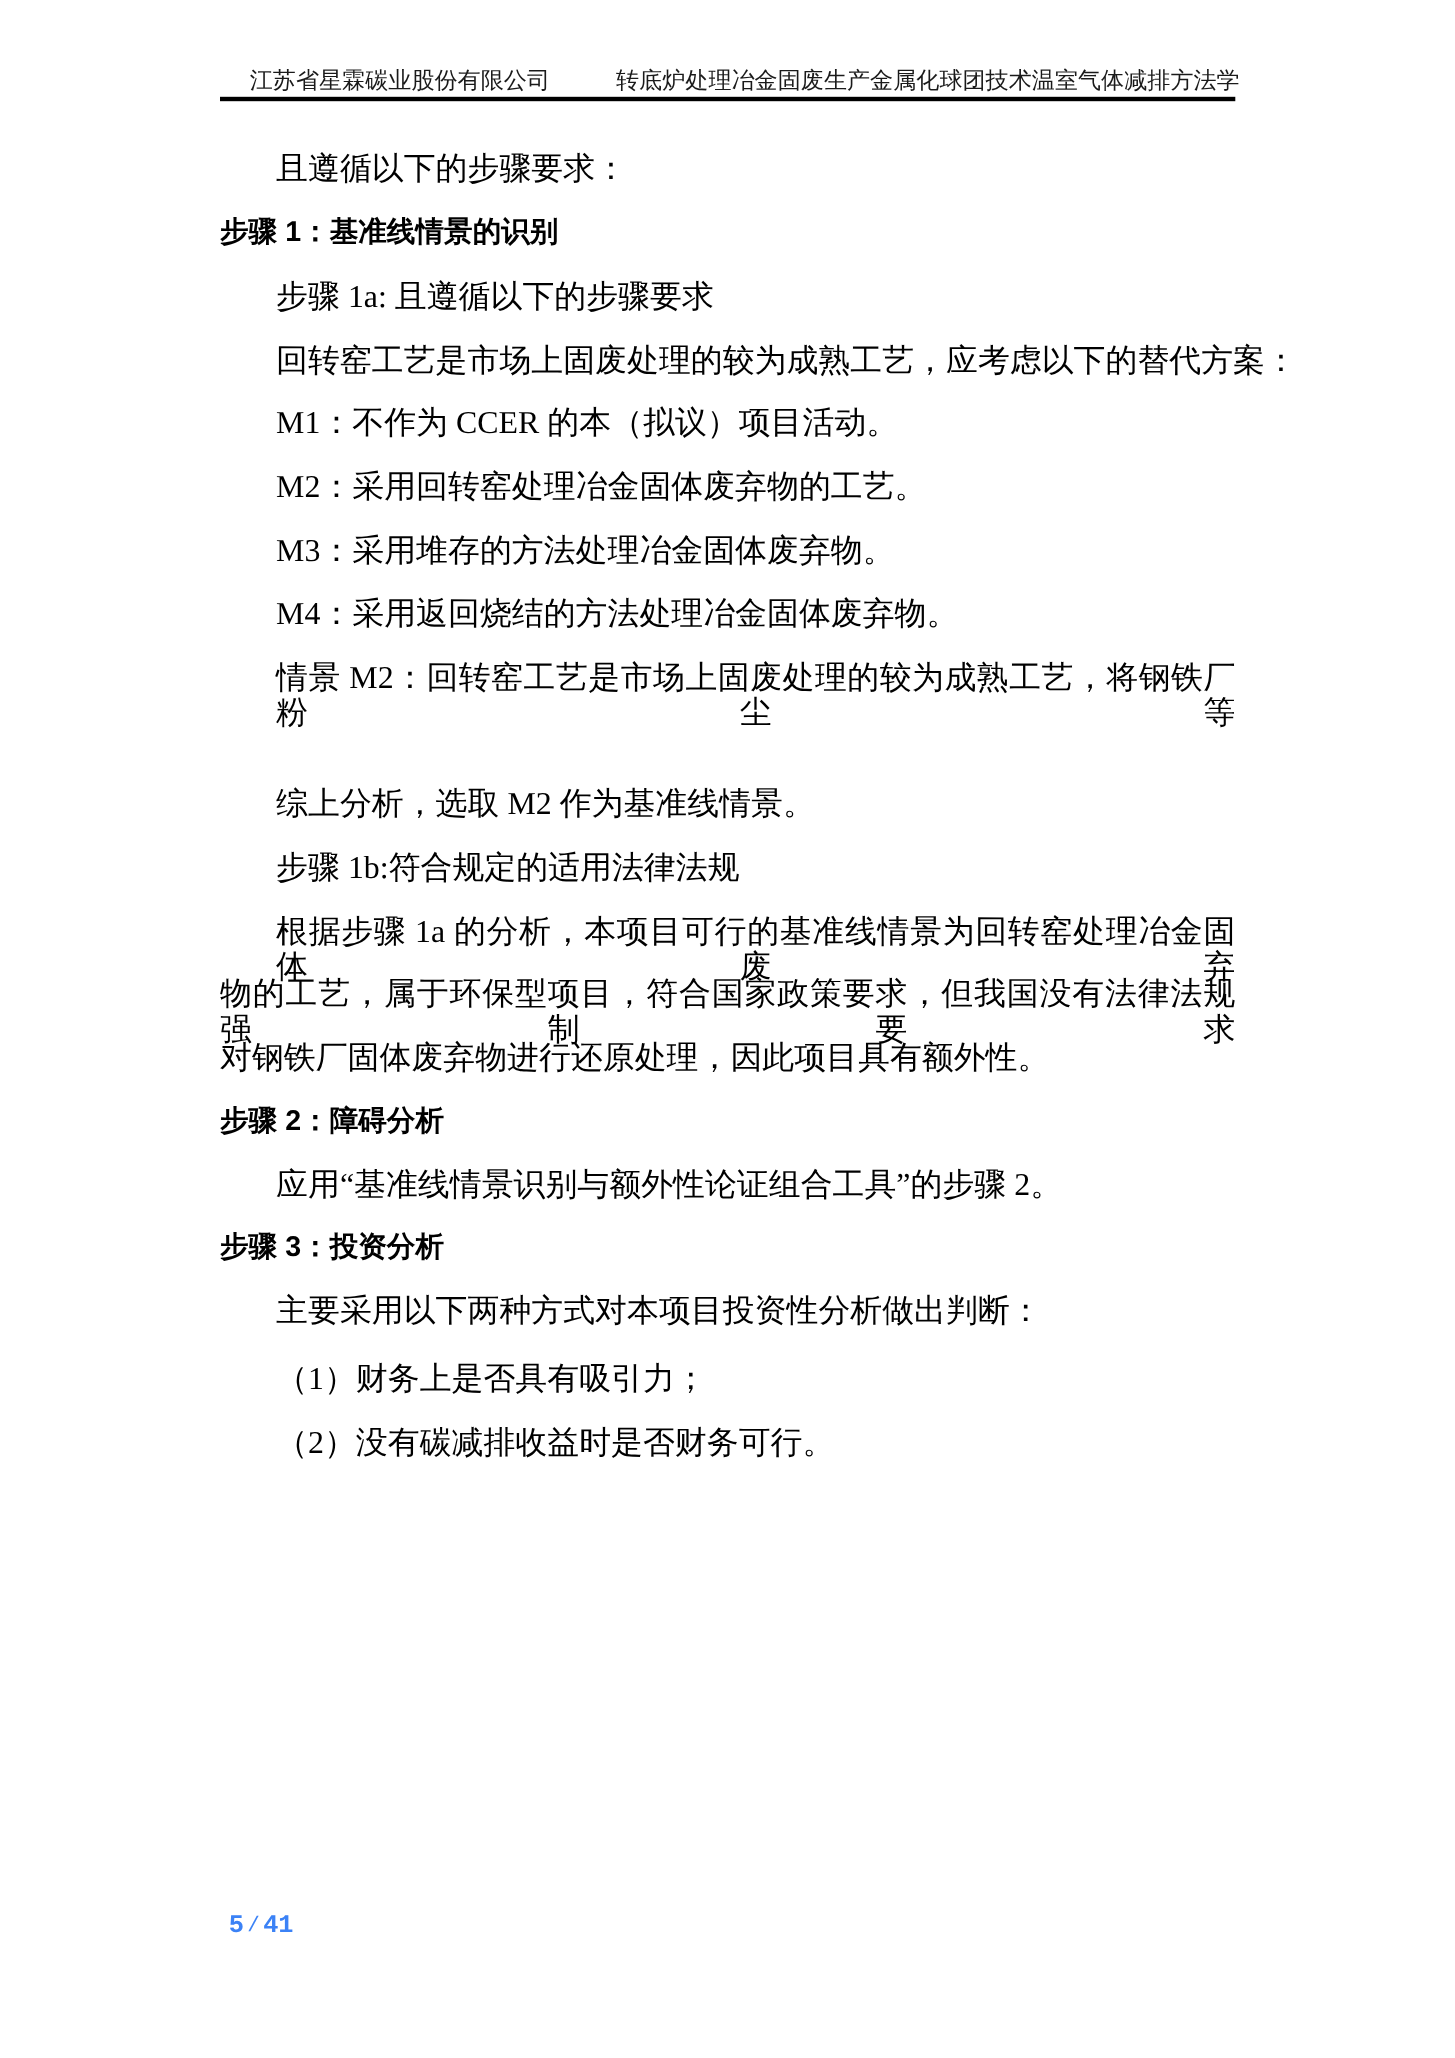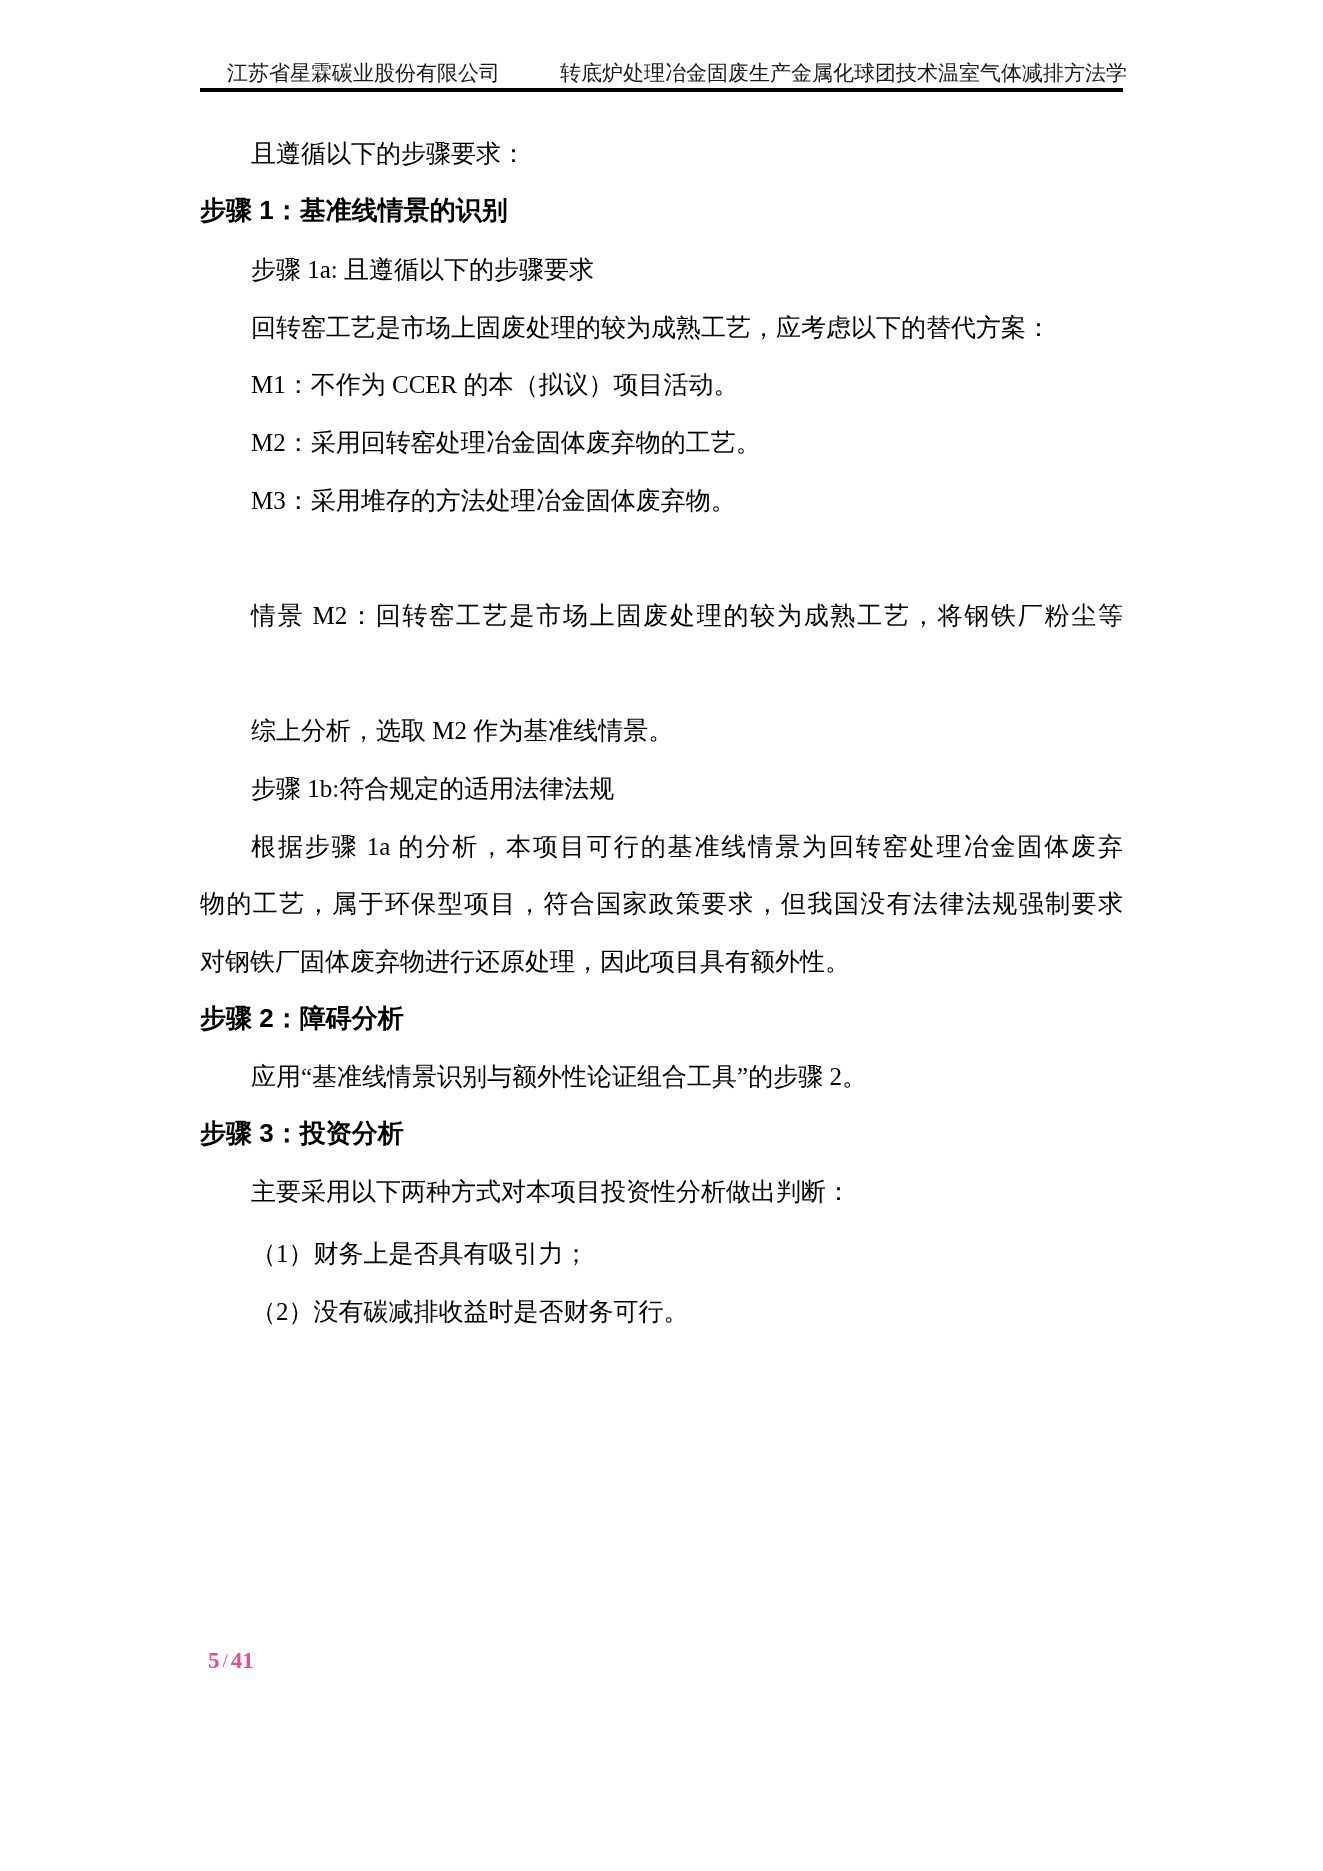--- a/index.html
+++ b/index.html
@@ -30,45 +30,45 @@
     top: 88px;
     width: 923px;
     height: 4px;
     background: #000000;
   }
   
   .line {
     position: absolute;
     left: 200px;
     width: 923px;
-    font-size: 25px;
+    font-size: 29px;
     line-height: 32px;
     white-space: nowrap;
   }
   .indent { left: 251px; width: 872px; }
   .heading {
     font-family: "Liberation Sans", "DejaVu Sans", sans-serif;
     font-weight: bold;
     font-size: 26px;
     white-space: nowrap;
   }
   .fulljust {
     white-space: normal;
     text-align: justify;
     text-align-last: justify;
   }
   
   .footer {
     position: absolute;
     left: 208px;
-    top: 1648px;
-    font-family: Liberation Serif, serif;
+    top: 1737px;
+    font-family: Liberation Mono, monospace;
     font-weight: bold;
     font-size: 23px;
-    color: #ec4899;
+    color: #3b82f6;
   }
   .footer .sep {
     font-weight: normal;
     font-size: 19px;
     padding: 0 3px;
     position: relative;
     top: -1px;
   }
 </style>
 </head>
@@ -80,20 +80,21 @@
   <div class="hdr-text hdr-title">转底炉处理冶金固废生产金属化球团技术温室气体减排方法学</div>
   <div class="hdr-rule"></div>
 
   <div class="line indent" style="top:138px">且遵循以下的步骤要求：</div>
   <div class="line heading" style="top:194px">步骤 1：基准线情景的识别</div>
   <div class="line indent" style="top:254px">步骤 1a: 且遵循以下的步骤要求</div>
   <div class="line indent" style="top:312px">回转窑工艺是市场上固废处理的较为成熟工艺，应考虑以下的替代方案：</div>
   <div class="line indent" style="top:369px">M1：不作为 CCER 的本（拟议）项目活动。</div>
   <div class="line indent" style="top:427px">M2：采用回转窑处理冶金固体废弃物的工艺。</div>
   <div class="line indent" style="top:485px">M3：采用堆存的方法处理冶金固体废弃物。</div>
+  <div class="line indent" style="top:542px">M4：采用返回烧结的方法处理冶金固体废弃物。</div>
   <div class="line indent fulljust" style="top:600px">情景 M2：回转窑工艺是市场上固废处理的较为成熟工艺，将钢铁厂粉尘等</div>
   <div class="line indent" style="top:715px">综上分析，选取 M2 作为基准线情景。</div>
   <div class="line indent" style="top:773px">步骤 1b:符合规定的适用法律法规</div>
   <div class="line indent fulljust" style="top:831px">根据步骤 1a 的分析，本项目可行的基准线情景为回转窑处理冶金固体废弃</div>
   <div class="line fulljust" style="top:888px">物的工艺，属于环保型项目，符合国家政策要求，但我国没有法律法规强制要求</div>
   <div class="line" style="top:946px">对钢铁厂固体废弃物进行还原处理，因此项目具有额外性。</div>
   <div class="line heading" style="top:1002px">步骤 2：障碍分析</div>
   <div class="line indent" style="top:1061px">应用“基准线情景识别与额外性论证组合工具”的步骤 2。</div>
   <div class="line heading" style="top:1117px">步骤 3：投资分析</div>
   <div class="line indent" style="top:1176px">主要采用以下两种方式对本项目投资性分析做出判断：</div>

